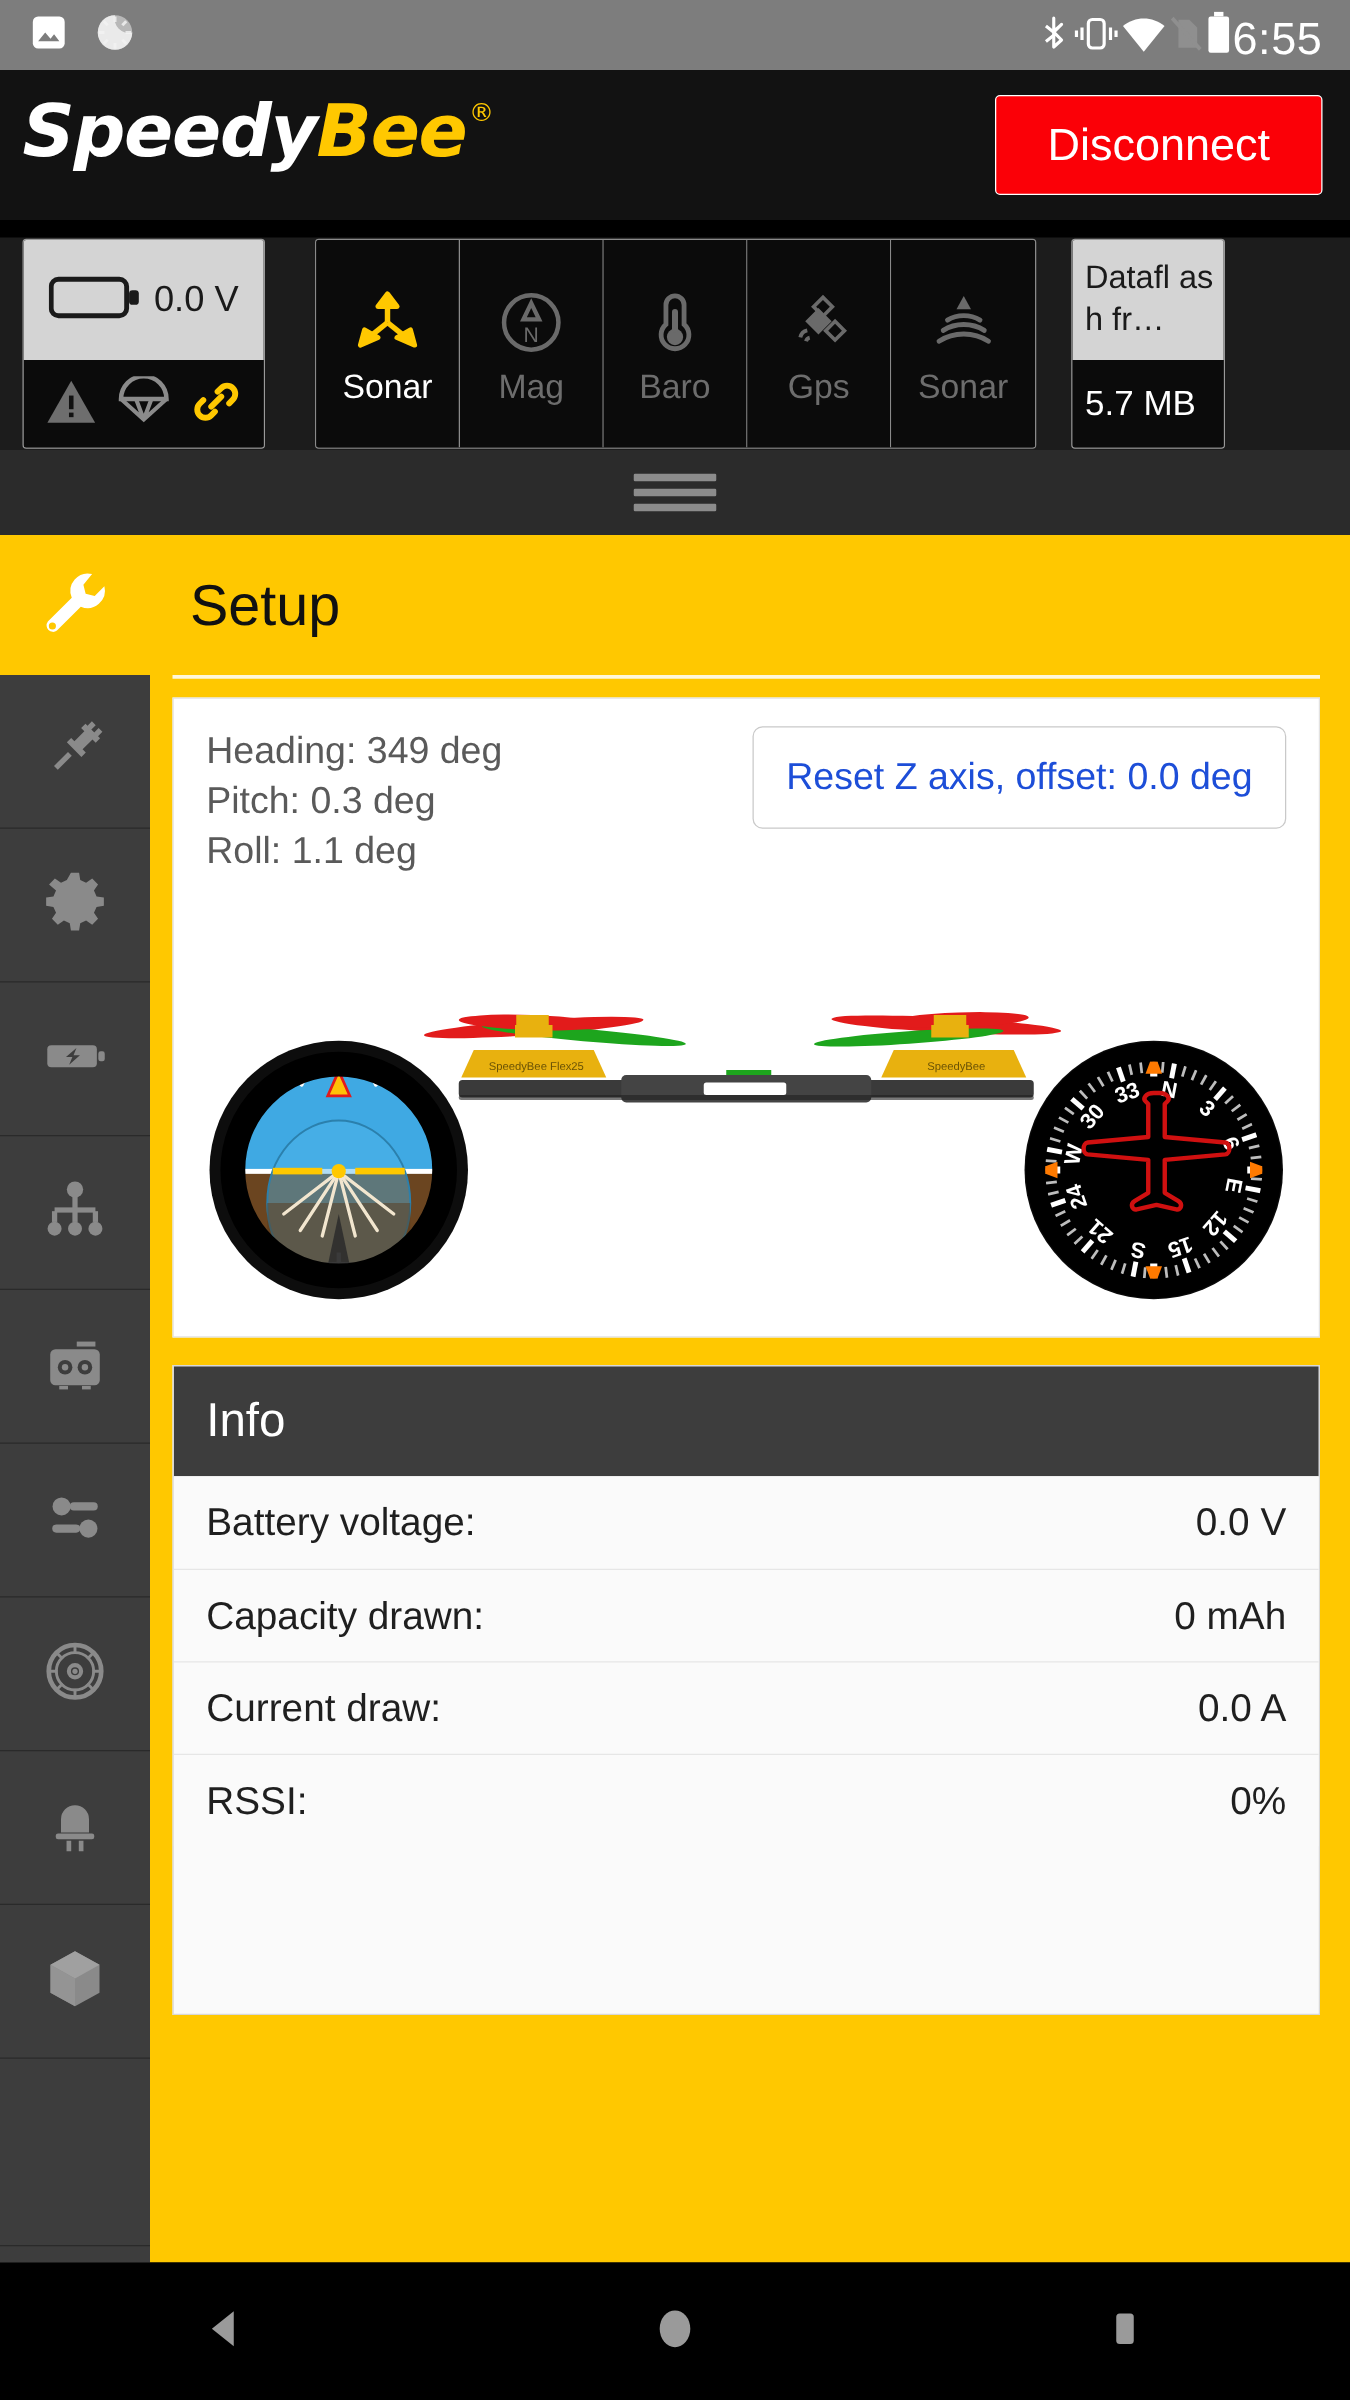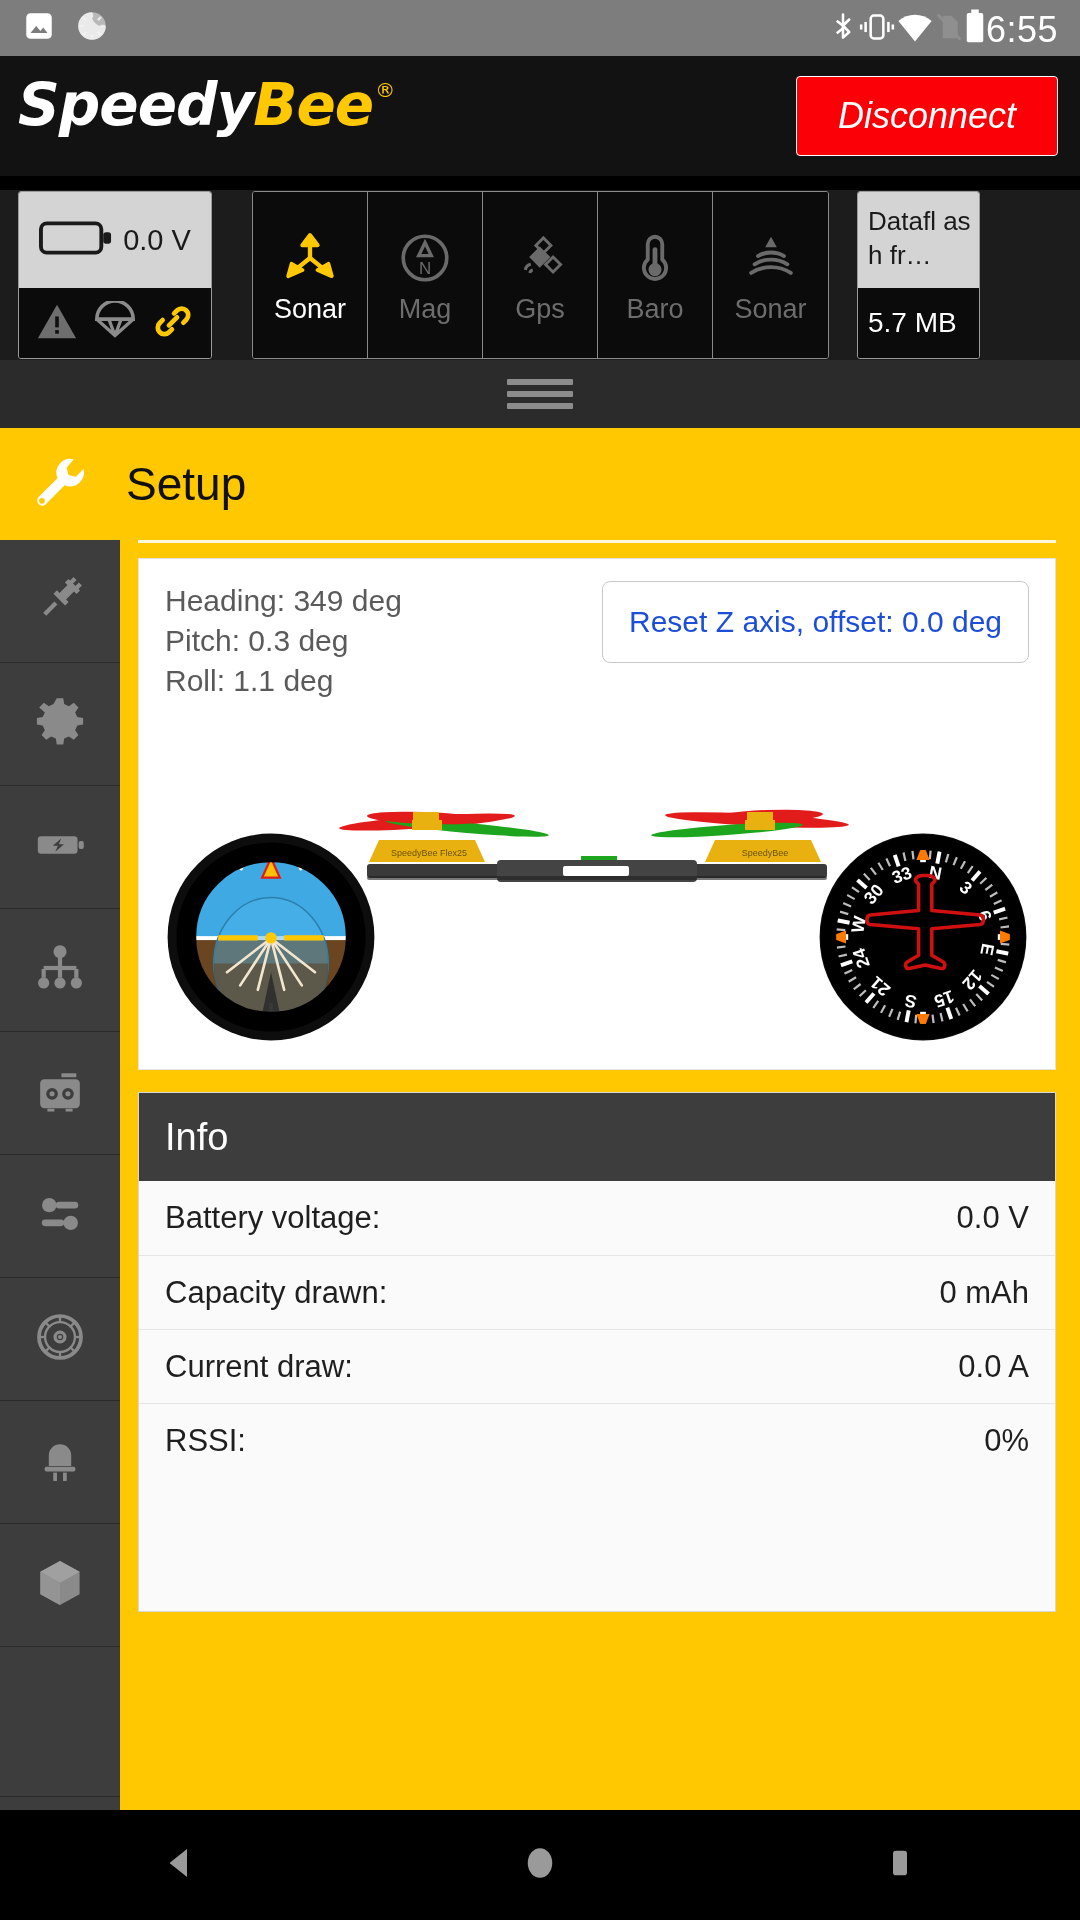--- a/index.html
+++ b/index.html
@@ -40,21 +40,21 @@
   .logo-b { color: #FFC800; }
   .logo-r {
     color: #FFC800; font-size: 20px; font-style: normal;
     position: relative; top: 2px; left: 2px; font-family: "DejaVu Sans", sans-serif;
   }
   .disconnect-btn {
     position: absolute; right: 22px; top: 20px;
     width: 262px; height: 80px;
     background: #FB0007; border: 1px solid #ffffff; border-radius: 4px;
     color: #ffffff; font-size: 36px; font-weight: 400;
-    display: flex; align-items: center; justify-content: center; font-style: italic;
+    display: flex; align-items: center; justify-content: center;
   }
 
   
   .sensorbar {
     position: absolute; top: 190px; left: 0; width: 1080px; height: 170px;
     background: #1c1c1c; display: flex; align-items: center; padding: 0 18px; gap: 0;
   }
   .battery-box {
     width: 194px; height: 168px; border: 1px solid #9a9a9a; border-radius: 3px;
     overflow: hidden; display: flex; flex-direction: column; flex: none;
@@ -105,21 +105,21 @@
   }
   .handle-lines { width: 66px; display: flex; flex-direction: column; gap: 6px; }
   .handle-lines i { display: block; height: 6px; background: #8c8c8c; border-radius: 1px; }
 
   
   .page {
     position: absolute; top: 428px; left: 0; width: 1080px; height: 1382px;
     background: #FFC800;
   }
   .page-title-row {
-    position: absolute; top: 0; left: 108px; right: 0; height: 112px;
+    position: absolute; top: 0; left: 134px; right: 0; height: 112px;
     display: flex; align-items: center;
   }
   .page-title {
     font-size: 46px; color: #111111; font-weight: 400; margin-left: 18px;
   }
   .wrench-cell {
     position: absolute; left: 0; top: 0; width: 120px; height: 112px;
     background: #FFC800; display: flex; align-items: center; justify-content: center;
   }
   .title-underline {
@@ -331,43 +331,43 @@
             <path d="M12 5.6l2.6 5.4h-5.2z" fill="none" stroke="#6a6a6a" stroke-width="1.4"></path>
             <text x="12" y="18.6" font-size="7" fill="#6a6a6a" text-anchor="middle" font-family="Liberation Sans, sans-serif">N</text>
           </svg>
         </span>
         <span class="sensor-label">Mag</span>
       </div>
 
       <div class="sensor-cell off">
         <span class="sensor-ico">
           <svg width="58" height="58" viewBox="0 0 24 24">
+            <path d="M12 3.2a3 3 0 0 0-3 3v6.4a4.6 4.6 0 1 0 6 0V6.2a3 3 0 0 0-3-3z" fill="none" stroke="#6a6a6a" stroke-width="1.6"></path>
+            <circle cx="12" cy="16.8" r="2.7" fill="#6a6a6a"></circle>
+            <rect x="11" y="7.5" width="2" height="8" rx="1" fill="#6a6a6a"></rect>
+          </svg>
+        </span>
+        <span class="sensor-label">Baro</span>
+      </div>
+
+      <div class="sensor-cell off">
+        <span class="sensor-ico">
+          <svg width="58" height="58" viewBox="0 0 24 24">
             <g fill="#6a6a6a" stroke="#6a6a6a" stroke-width="1.2">
               <rect x="11.2" y="4.6" width="4.4" height="4.4" transform="rotate(45 13.4 6.8)" fill="none"></rect>
               <rect x="15.2" y="12.5" width="4.4" height="4.4" transform="rotate(45 17.4 14.7)" fill="none"></rect>
               <rect x="9.4" y="9.1" width="5" height="5" transform="rotate(45 11.9 11.6)"></rect>
             </g>
             <g fill="none" stroke="#6a6a6a" stroke-width="1.3">
               <path d="M8.2 14.6a3 3 0 0 0-2.3 2.3"></path>
               <path d="M9 17a1.6 1.6 0 0 0-1.2 1.2"></path>
             </g>
           </svg>
         </span>
         <span class="sensor-label">Gps</span>
-      </div>
-
-      <div class="sensor-cell off">
-        <span class="sensor-ico">
-          <svg width="58" height="58" viewBox="0 0 24 24">
-            <path d="M12 3.2a3 3 0 0 0-3 3v6.4a4.6 4.6 0 1 0 6 0V6.2a3 3 0 0 0-3-3z" fill="none" stroke="#6a6a6a" stroke-width="1.6"></path>
-            <circle cx="12" cy="16.8" r="2.7" fill="#6a6a6a"></circle>
-            <rect x="11" y="7.5" width="2" height="8" rx="1" fill="#6a6a6a"></rect>
-          </svg>
-        </span>
-        <span class="sensor-label">Baro</span>
       </div>
 
       <div class="sensor-cell off">
         <span class="sensor-ico">
           <svg width="58" height="58" viewBox="0 0 24 24">
             <path d="M12 3.2l2.4 4.4h-4.8z" fill="#6a6a6a"></path>
             <g fill="none" stroke="#6a6a6a" stroke-width="1.6" stroke-linecap="round">
               <path d="M6.6 11.2c3.2-2 7.6-2 10.8 0"></path>
               <path d="M5.2 14.6c4-2.6 9.6-2.6 13.6 0"></path>
               <path d="M3.8 18.2c4.9-3.2 11.5-3.2 16.4 0"></path>

